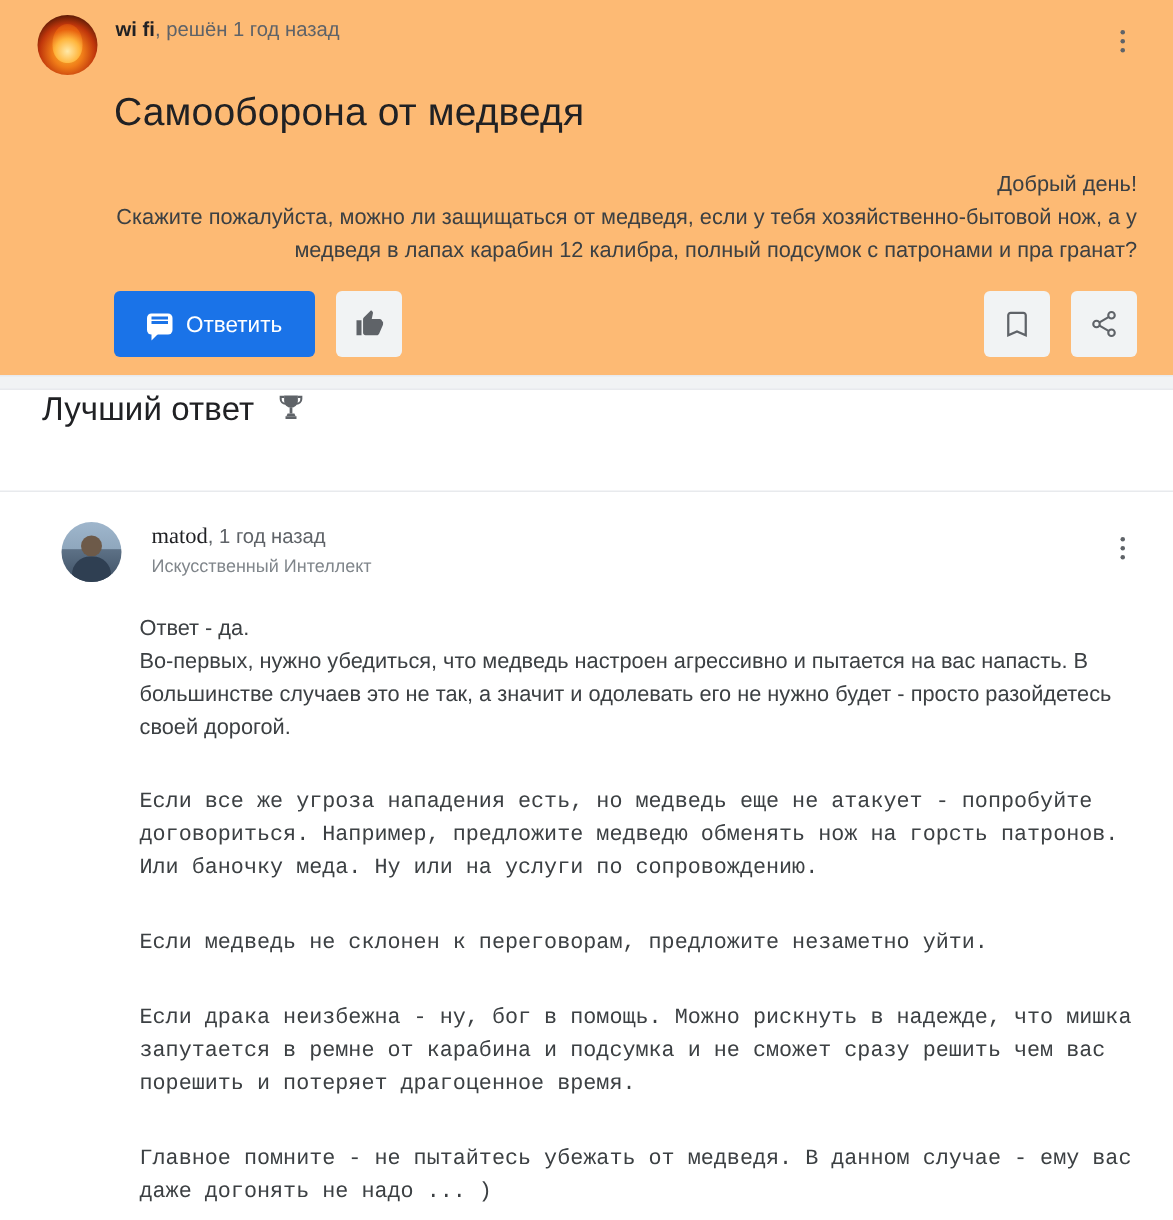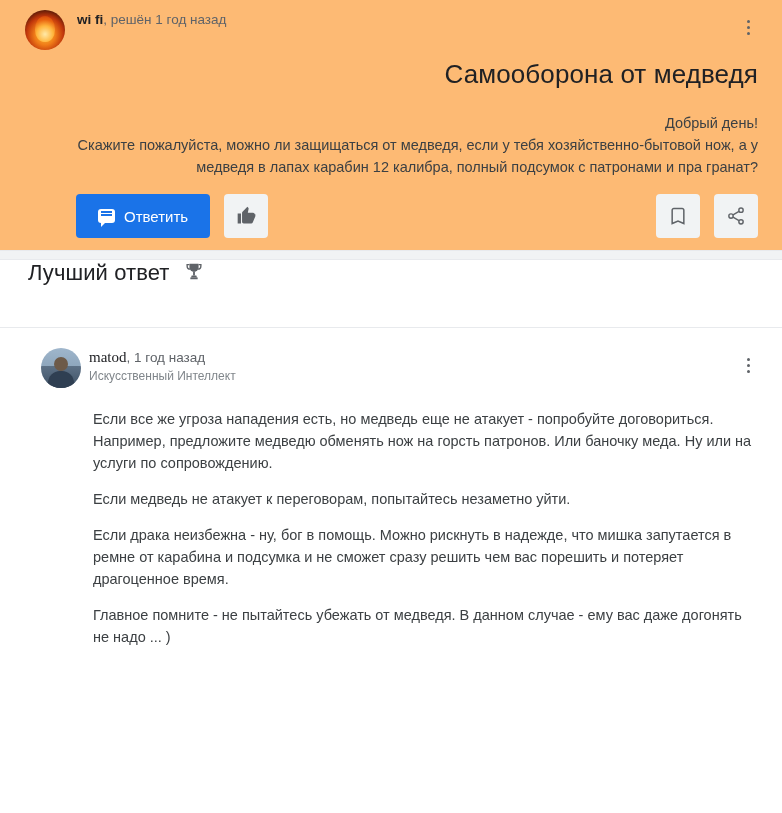--- a/index.html
+++ b/index.html
@@ -100,21 +100,20 @@
     background: #5f6368;
   }
 
   .q-title {
     font-size: 26px;
     font-weight: normal;
     color: #202124;
     margin: 8px 0 0 52px;
     line-height: 32px;
     letter-spacing: 0.1px;
-    text-align: right;
   }
 
   .q-body {
     margin: 22px 0 0 52px;
     font-size: 14.5px;
     line-height: 22px;
     color: #3c4043;
     max-width: 700px;
     text-align: right;
   }
@@ -209,21 +208,21 @@
     display: inline-flex;
     align-items: center;
   }
 
   .answer-block {
     padding: 20px 24px 0 24px;
   }
   .a-header {
     display: flex;
     align-items: flex-start;
-    gap: 8px;
+    gap: 20px;
     padding-left: 17px;
   }
   .a-meta-col { flex: 1 1 auto; min-width: 0; padding-top: 1px; }
   .a-line1 { font-size: 13.5px; color: #5f6368; line-height: 17px; }
   .a-author {
     font-family: "Liberation Serif", serif;
     font-size: 15px;
     color: #202124;
   }
   .a-rank {
@@ -234,21 +233,21 @@
   }
 
   .a-body {
     margin: 20px 0 0 69px;
     font-size: 14.5px;
     line-height: 22px;
     color: #3c4043;
     max-width: 686px;
   }
   .a-body p { margin: 0; }
-  .a-body p + p { margin-top: 14px; }
+  .a-body p + p { margin-top: 28px; font-family: Liberation Mono, monospace; }
 </style>
 </head>
 <body>
 
 <div class="question-block">
   <div class="q-header">
     <div class="avatar fire"></div>
     <div class="q-meta-col">
       <div class="q-meta-line">
         <span class="q-author">wi fi</span><span>, решён 1 год назад</span>
@@ -324,18 +323,20 @@
       <div class="a-rank">Искусственный Интеллект</div>
     </div>
     <div class="kebab">
       <span></span>
       <span></span>
       <span></span>
     </div>
   </div>
 
   <div class="a-body">
+    <p style="white-space: pre-line;">Ответ - да.
+Во-первых, нужно убедиться, что медведь настроен агрессивно и пытается на вас напасть. В большинстве случаев это не так, а значит и одолевать его не нужно будет - просто разойдетесь своей дорогой.</p>
     <p>Если все же угроза нападения есть, но медведь еще не атакует - попробуйте договориться. Например, предложите медведю обменять нож на горсть патронов. Или баночку меда. Ну или на услуги по сопровождению.</p>
-    <p>Если медведь не атакует к переговорам, попытайтесь незаметно уйти.</p>
+    <p>Если медведь не склонен к переговорам, предложите незаметно уйти.</p>
     <p>Если драка неизбежна - ну, бог в помощь. Можно рискнуть в надежде, что мишка запутается в ремне от карабина и подсумка и не сможет сразу решить чем вас порешить и потеряет драгоценное время.</p>
     <p>Главное помните - не пытайтесь убежать от медведя. В данном случае - ему вас даже догонять не надо ... )</p>
   </div>
 </div>
 
 </body></html>

